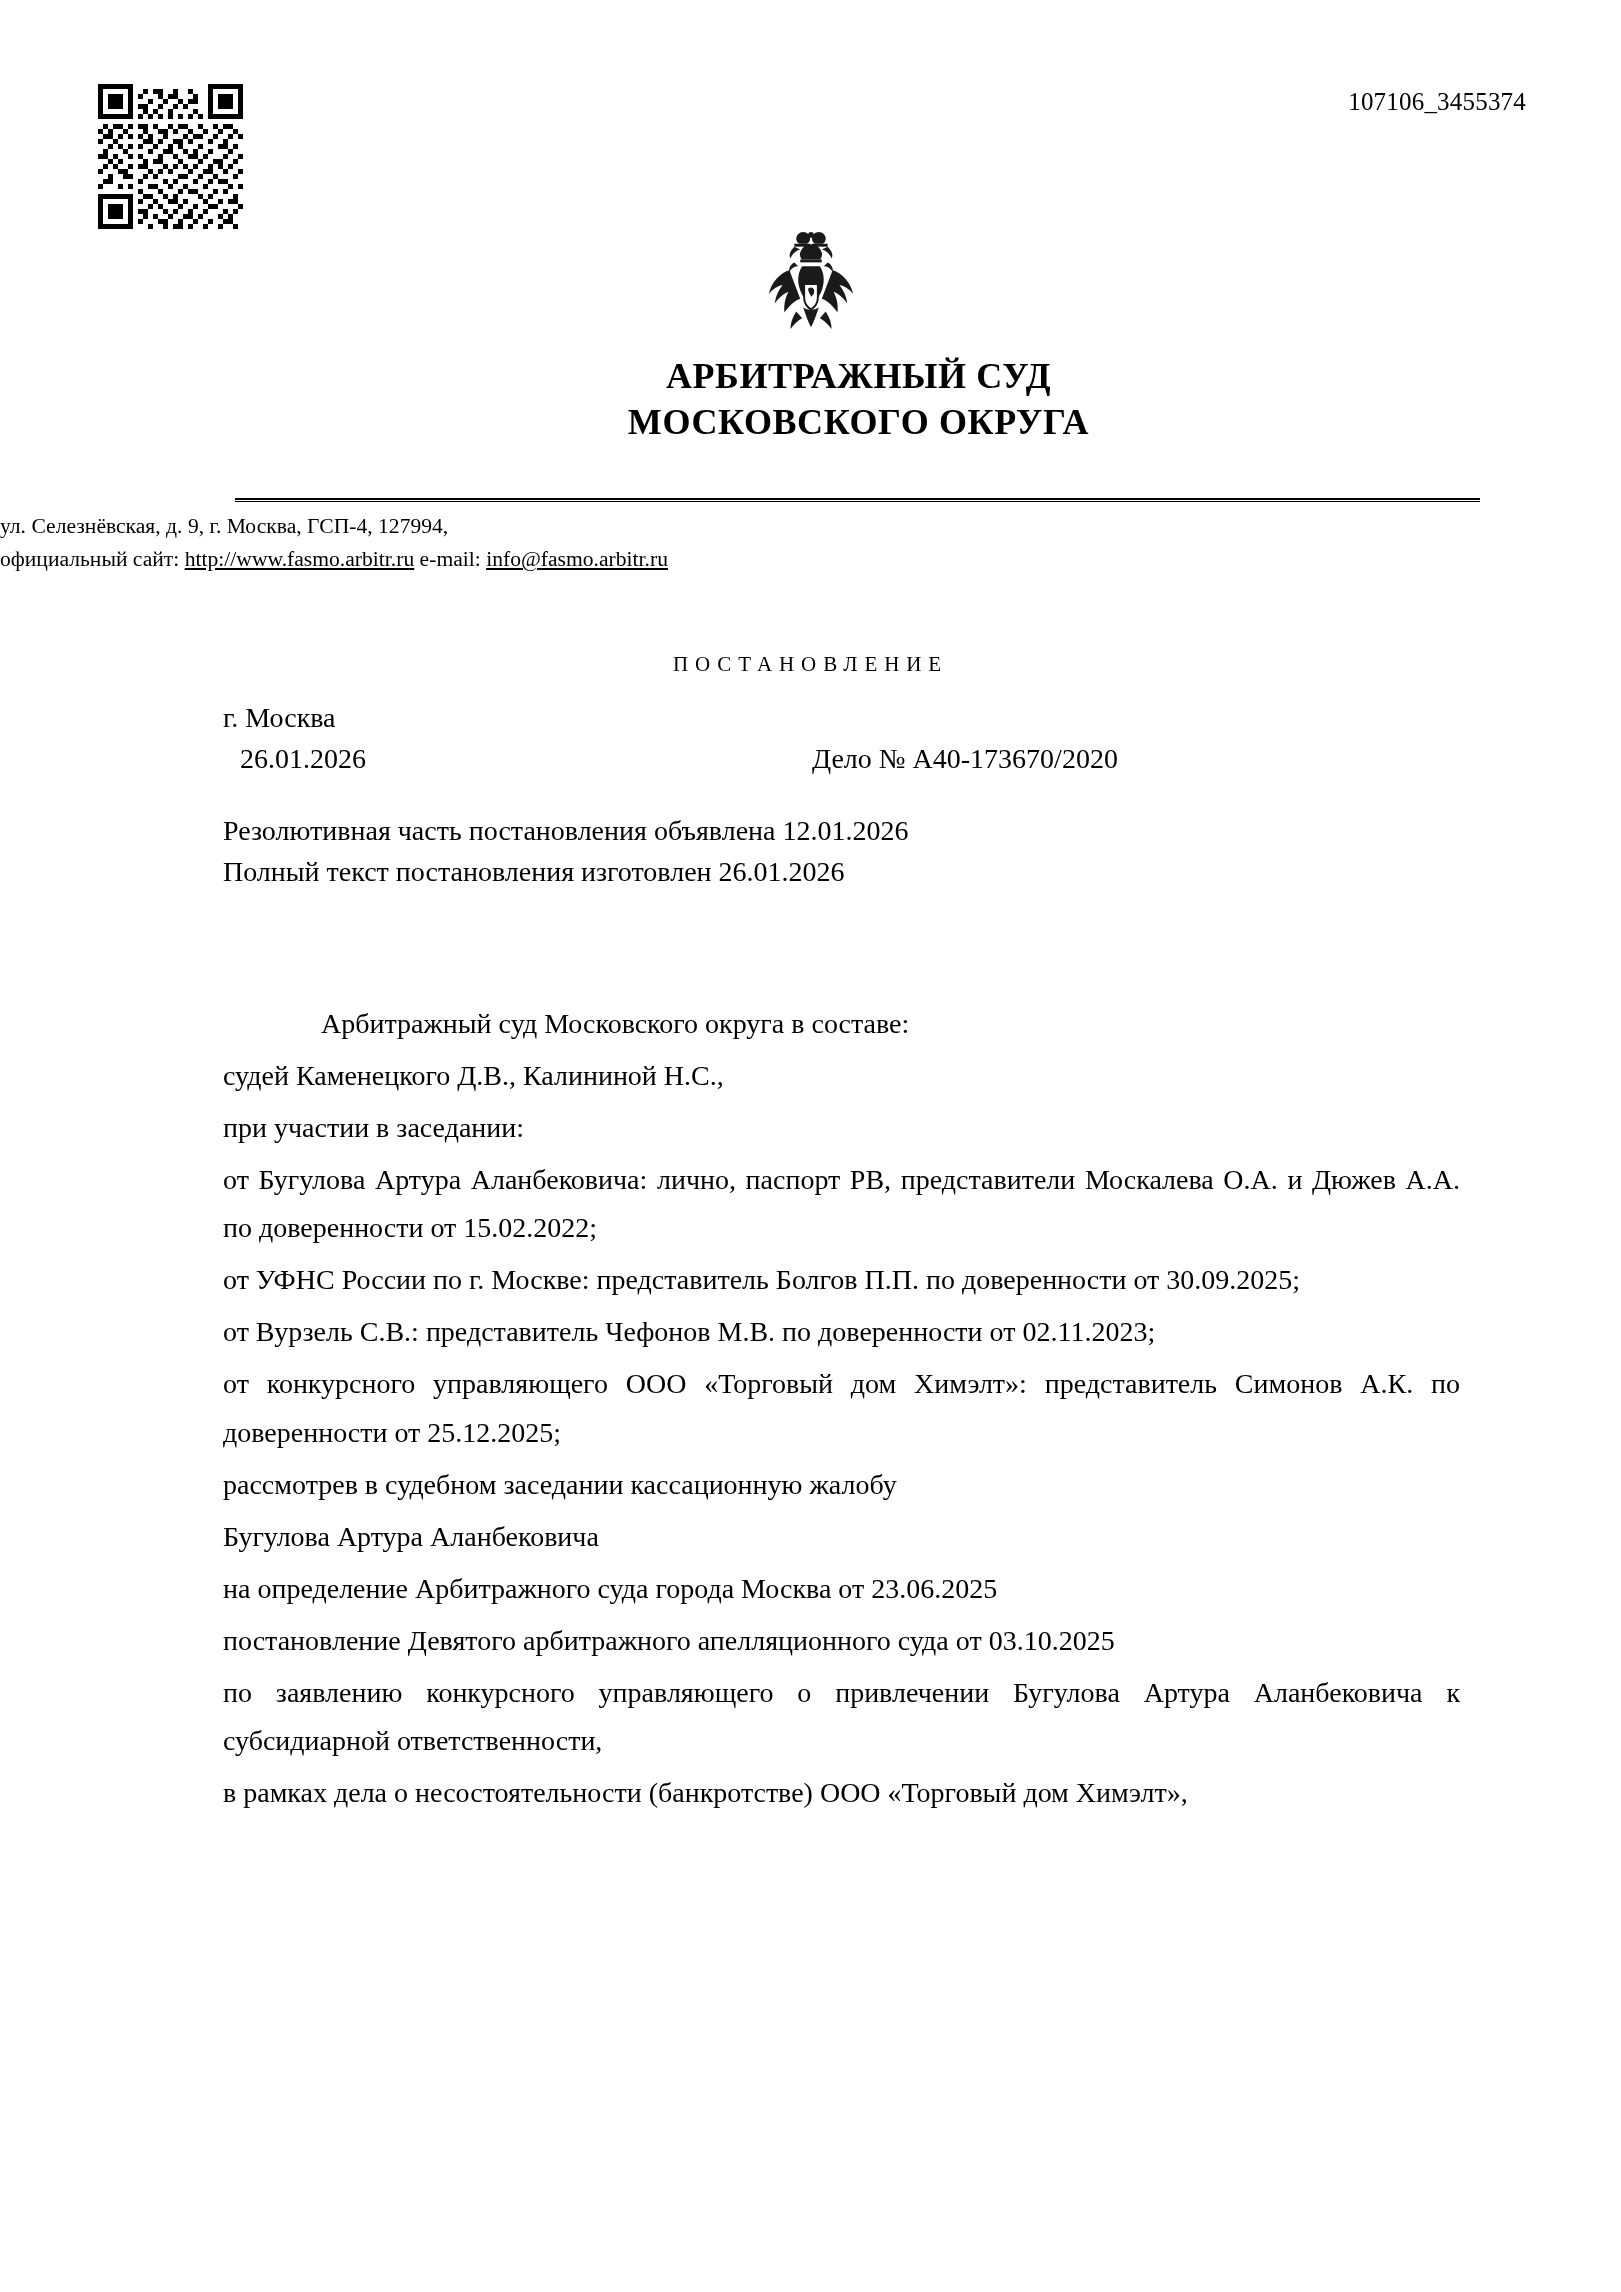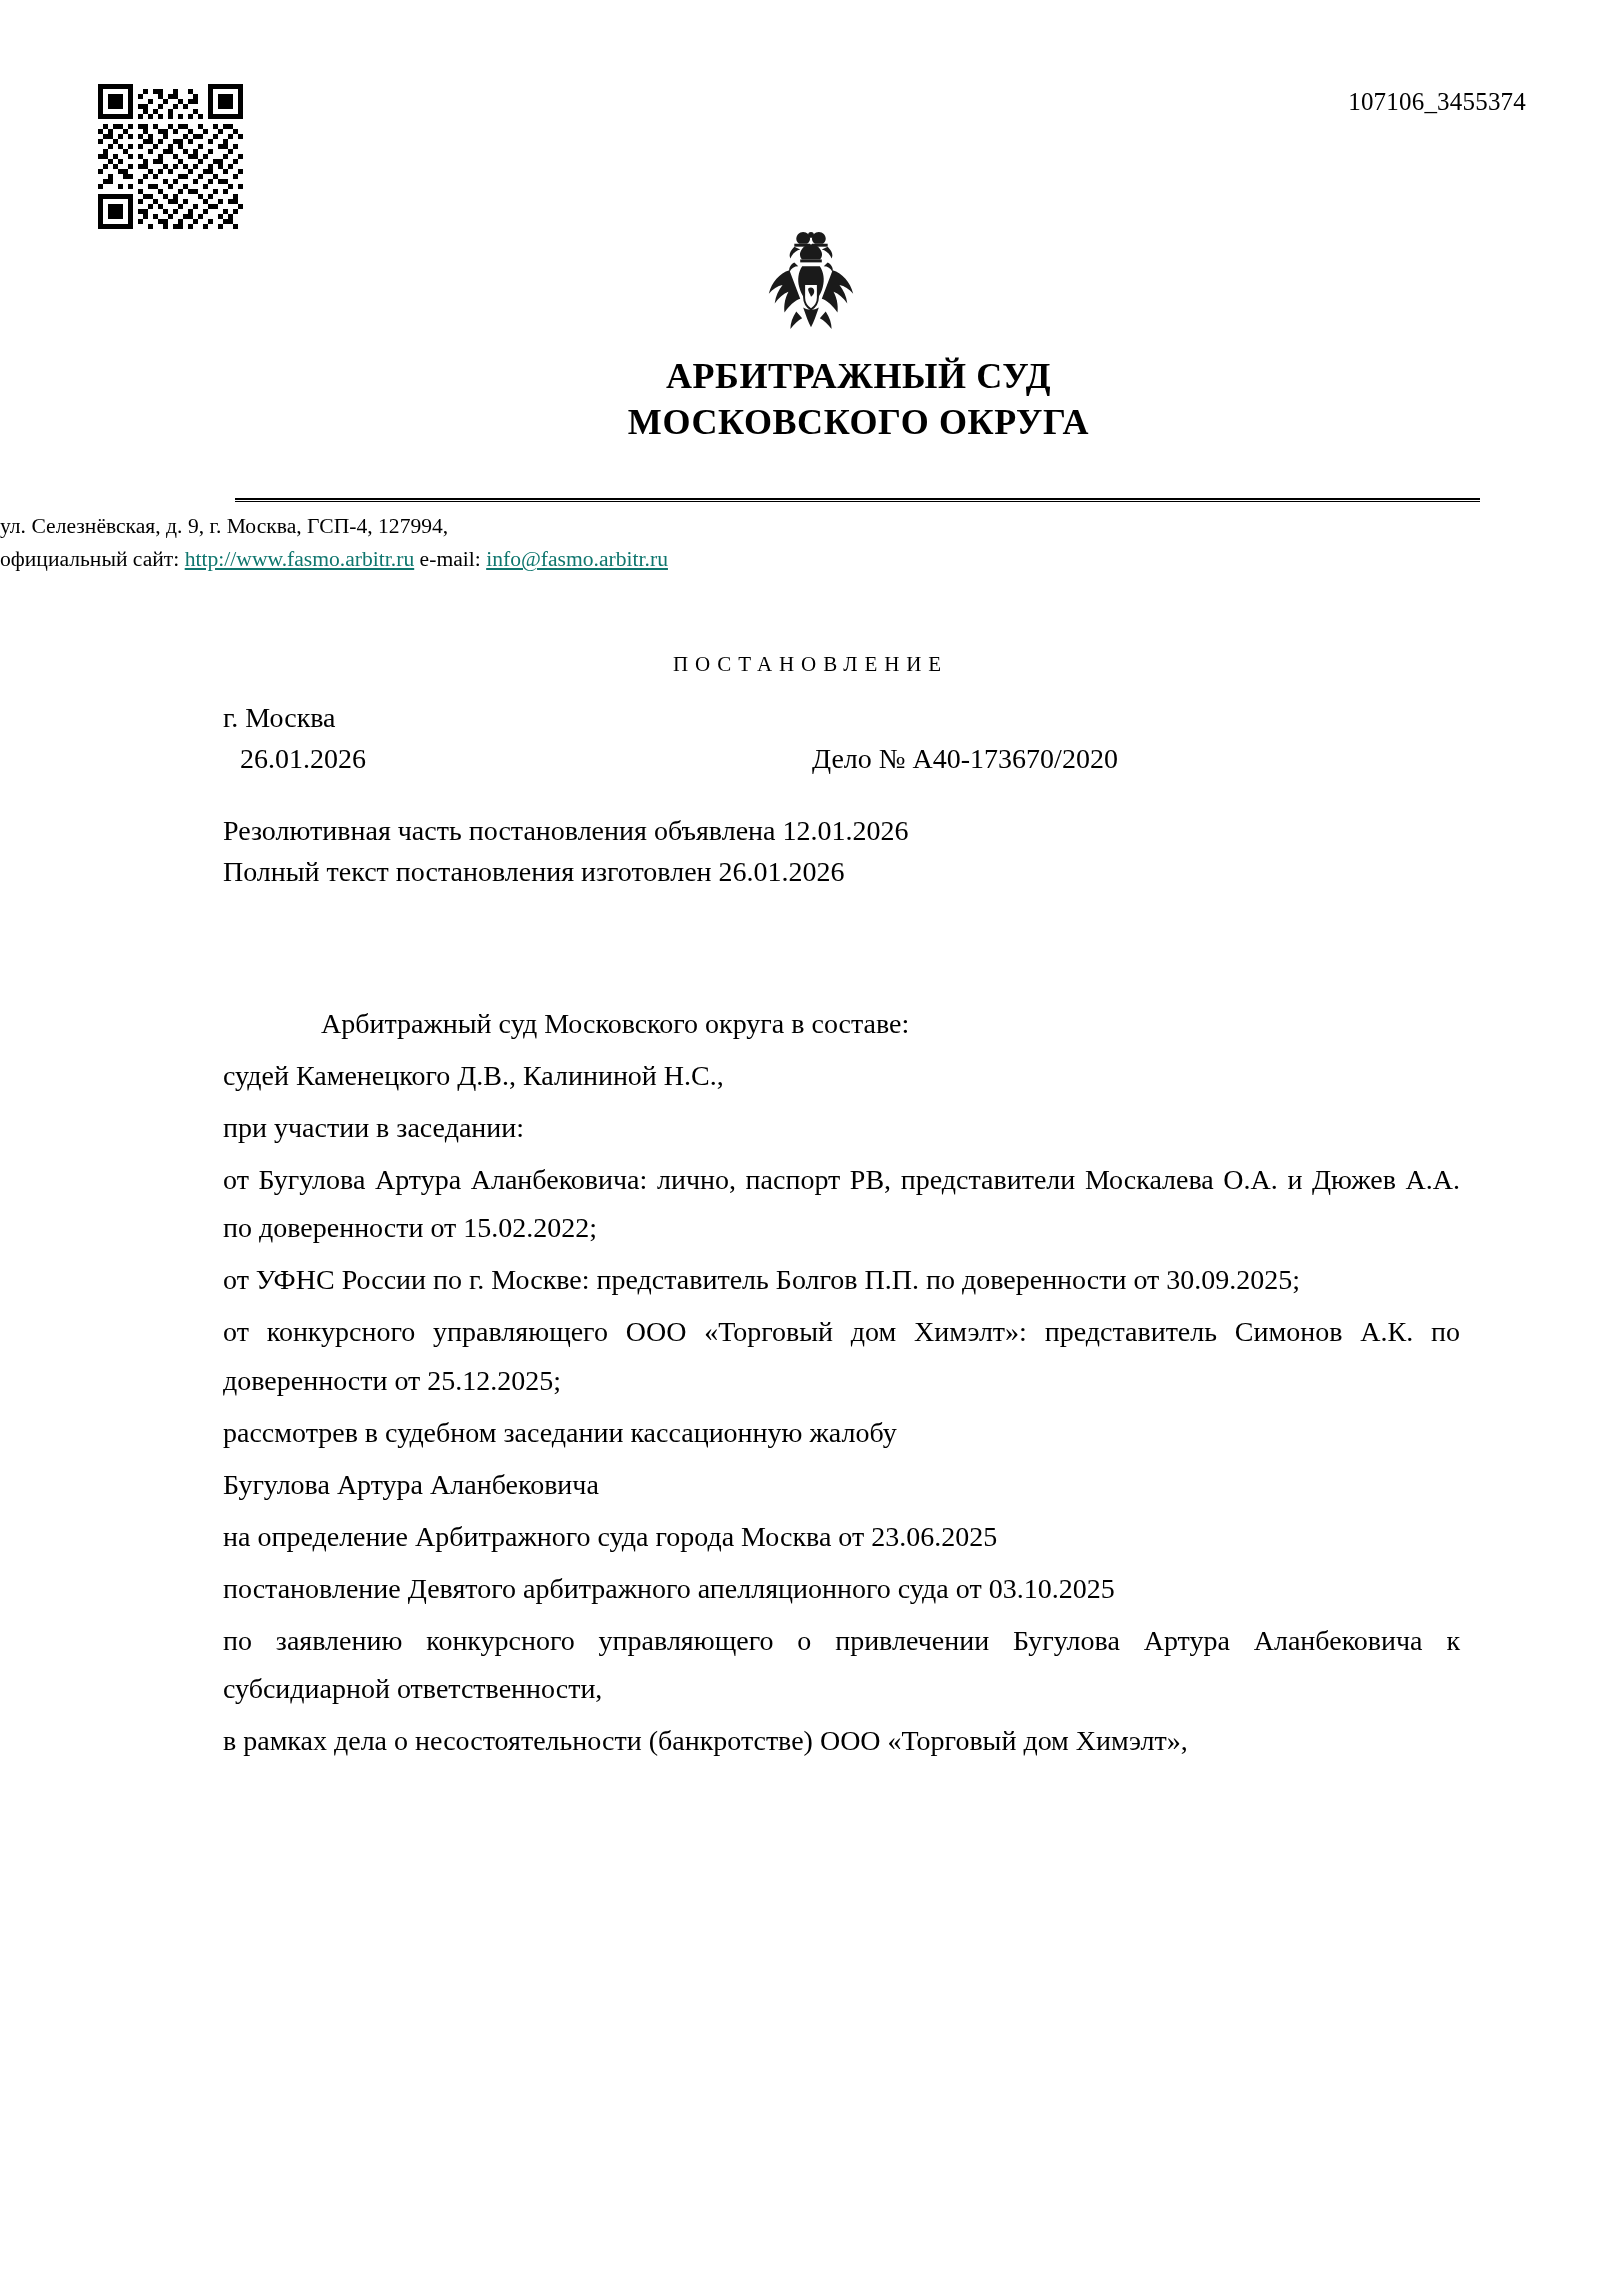--- a/index.html
+++ b/index.html
@@ -76,21 +76,21 @@
 
   .addr {
     position: absolute;
     top: 510px;
     left: 0;
     width: 100%;
     font-size: 21.6px;
     line-height: 1.55;
   }
   .addr a {
-    color: #0f766e;
+    color: #000000;
     text-decoration: underline;
   }
 
   
   .doc-heading {
     position: absolute;
     top: 652px;
     left: 0;
     width: 100%;
     text-align: center;
@@ -443,20 +443,21 @@
 
   <div class="line-res">Резолютивная часть постановления объявлена 12.01.2026</div>
   <div class="line-full">Полный текст постановления изготовлен 26.01.2026</div>
 
   <div class="para-block">
     <p class="p-indent">Арбитражный суд Московского округа в составе:</p>
     <p>судей Каменецкого Д.В., Калининой Н.С.,</p>
     <p>при участии в заседании:</p>
     <p class="justify">от Бугулова Артура Аланбековича: лично, паспорт РВ, представители Москалева О.А. и Дюжев А.А. по доверенности от 15.02.2022;</p>
     <p class="justify">от УФНС России по г. Москве: представитель Болгов П.П. по доверенности от 30.09.2025;</p>
+    <p class="justify">от Вурзель С.В.: представитель Чефонов М.В. по доверенности от 02.11.2023;</p>
     <p class="justify">от конкурсного управляющего ООО «Торговый дом Химэлт»: представитель Симонов А.К. по доверенности от 25.12.2025;</p>
     <p>рассмотрев в судебном заседании кассационную жалобу</p>
     <p>Бугулова Артура Аланбековича</p>
     <p>на определение Арбитражного суда города Москва от 23.06.2025</p>
     <p>постановление Девятого арбитражного апелляционного суда от 03.10.2025</p>
     <p class="justify">по заявлению конкурсного управляющего о привлечении Бугулова Артура Аланбековича к субсидиарной ответственности,</p>
     <p>в рамках дела о несостоятельности (банкротстве) ООО «Торговый дом Химэлт»,</p>
   </div>
 
 </div>

